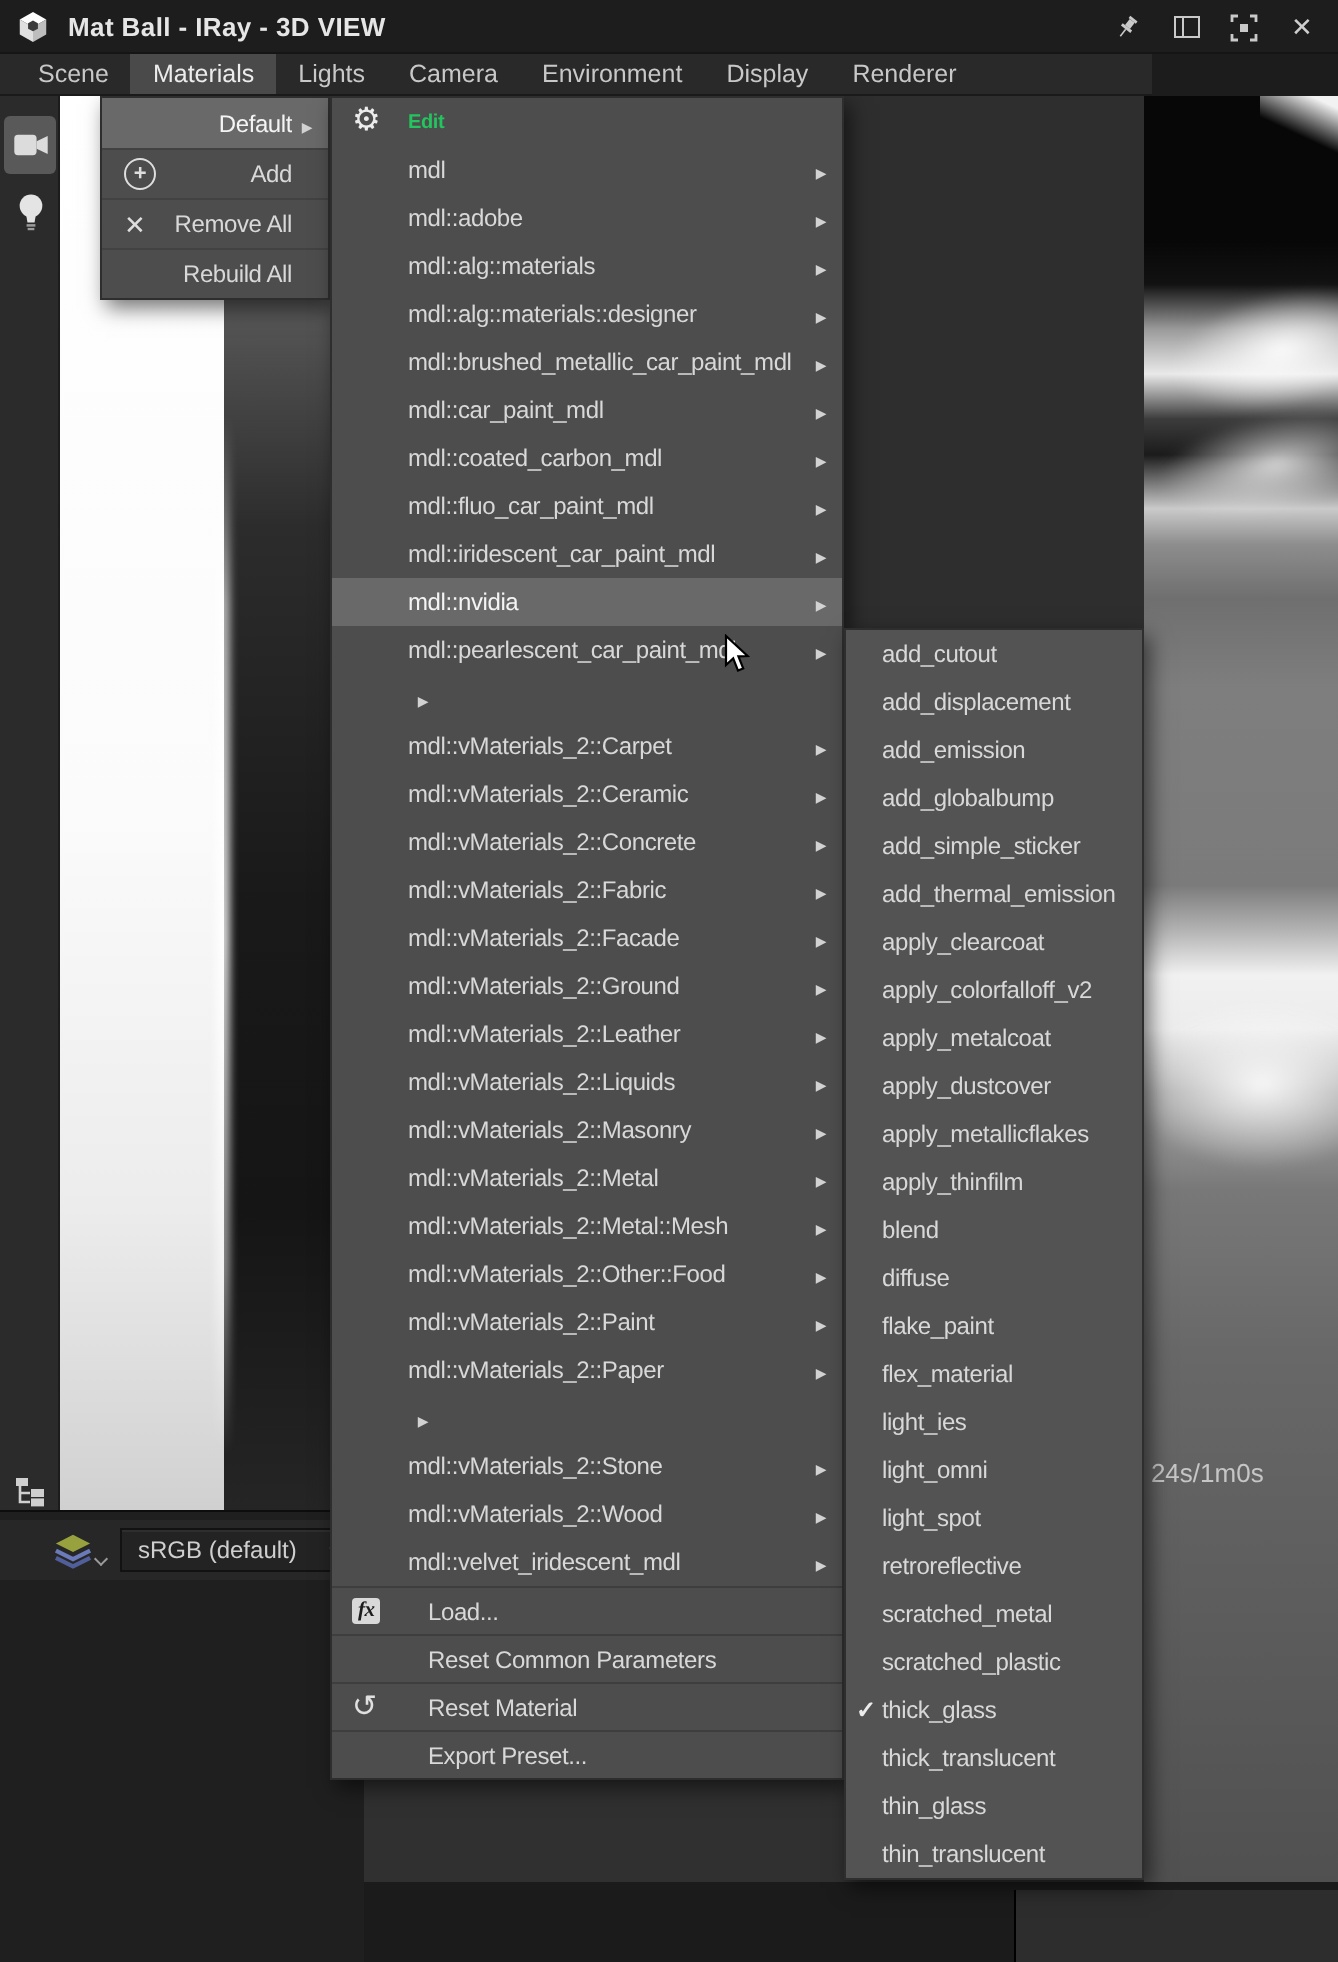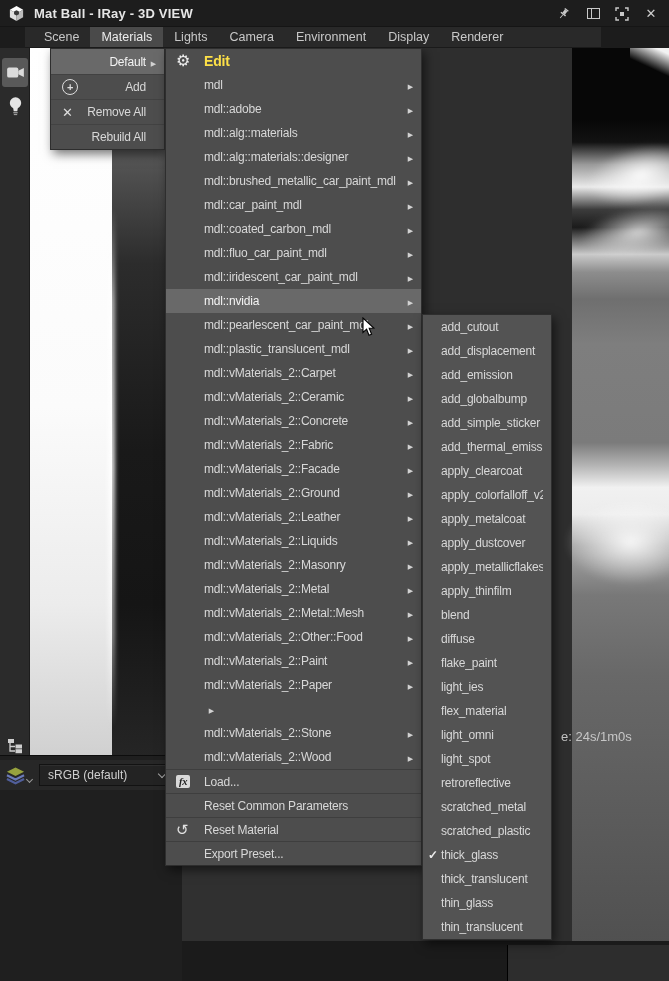--- a/index.html
+++ b/index.html
@@ -18,21 +18,21 @@
   .app-icon{margin-left:8px;width:17px;height:17px;flex:0 0 auto;}
   .tb-title{margin-left:9px;color:#e6e6e6;font-size:13px;font-weight:bold;letter-spacing:.2px;}
   .tb-icons{position:absolute;right:10px;top:0;height:27px;display:flex;align-items:center;gap:13px;}
   .tb-btn{width:16px;height:16px;display:flex;align-items:center;justify-content:center;color:#c9c9c9;}
   .panel-ico{width:13px;height:11px;border:1px solid #c9c9c9;position:relative;}
   .panel-ico::after{content:"";position:absolute;left:3px;top:0;bottom:0;width:1px;background:#c9c9c9;}
   .close-ico{font-size:13px;line-height:1;color:#cdcdcd;}
 
   
   .menubar{position:absolute;left:0;top:27px;width:576px;height:21px;background:var(--menubar_bg);
-    display:flex;align-items:stretch;padding-left:8px;z-index:20;border-bottom:1px solid #1a1a1a;margin-left:25px;}
+    display:flex;align-items:stretch;padding-left:8px;z-index:20;border-bottom:1px solid #1a1a1a;}
   .mb-item{display:flex;align-items:center;padding:0 11px;color:#c8c8c8;font-size:12.5px;cursor:default;}
   .mb-item.active{background:var(--menubar_active);color:#ececec;}
 
   
   .viewport{position:absolute;left:0;top:48px;width:669px;height:897px;background:#2e2e2e;z-index:0;}
   .vp-white{position:absolute;left:30px;top:0;width:82px;height:897px;
     background:linear-gradient(180deg,#ffffff 0%,#fbfbfb 40%,#ececec 62%,#d2d2d2 78%,#a9a9a9 92%,#7e7e7e 100%);}
   .vp-sliver{position:absolute;left:112px;top:0;width:53px;height:897px;
     background:linear-gradient(180deg,#ababab 0%,#8a8a8a 5%,#565656 12%,#2c2c2c 24%,#191919 45%,#151515 62%,#262626 80%,#343434 93%,#3a3a3a 100%);}
   .vp-rim{position:absolute;left:108px;top:160px;width:7px;height:520px;filter:blur(2px);
@@ -61,56 +61,56 @@
   .ltoolbar{position:absolute;left:0;top:48px;width:30px;height:707px;background:var(--toolbar_bg);
     border-right:1px solid #1c1c1c;z-index:5;}
   .lt-btn{position:absolute;display:flex;align-items:center;justify-content:center;}
   .cam-btn{left:2px;top:10px;width:26px;height:29px;background:#595959;border-radius:3px;}
   .bulb-btn{left:4px;top:45px;width:22px;height:26px;}
   .tree-btn{left:4px;top:687px;width:22px;height:22px;}
 
   
   .blpanel{position:absolute;left:0;top:755px;width:182px;height:226px;background:var(--panel_bg);
     border-top:1px solid #0d0d0d;z-index:6;}
-  .cs-row{position:absolute;left:0;top:4px;width:182px;height:30px;display:flex;align-items:center;background:#272727;}
+  .cs-row{position:absolute;left:0;top:4px;width:182px;height:30px;display:flex;align-items:center;background:#272727;padding-left:21px;}
   .layers-btn{margin-left:5px;display:flex;align-items:flex-end;}
   .chev-mini{width:5px;height:5px;border-right:1.5px solid #9a9a9a;border-bottom:1.5px solid #9a9a9a;
     transform:rotate(45deg);margin:0 0 3px 1px;}
   .cs-field{margin-left:7px;width:136px;height:22px;background:#232323;border:1px solid #121212;
     box-shadow:inset 0 1px 0 rgba(255,255,255,.05);display:flex;align-items:center;color:#cfcfcf;font-size:12px;}
   .cs-field span.val{flex:1;padding-left:8px;white-space:nowrap;overflow:hidden;}
   .chev{width:6px;height:6px;border-right:1.6px solid #a8a8a8;border-bottom:1.6px solid #a8a8a8;
     transform:rotate(45deg);margin-right:9px;margin-top:-3px;}
 
   
   .bstrip{position:absolute;left:0;top:941px;width:669px;height:40px;background:#1b1b1b;z-index:1;}
   .bstrip .right{position:absolute;left:507px;top:4px;width:162px;height:36px;background:#2d2d2d;border-left:1px solid #000;}
 
   
   .menu{position:absolute;background:var(--menu_bg);border:1px solid #2e2e2e;
     box-shadow:3px 4px 10px rgba(0,0,0,.55);z-index:10;}
   .mi{display:flex;align-items:center;height:24px;padding:0 8px 0 6px;color:#d8d8d8;
     font-size:12px;letter-spacing:-.2px;cursor:default;white-space:nowrap;}
   .mi.highlighted{background:var(--menu_highlight);color:#f4f4f4;}
-  .mi.bold .mi-label{font-weight:bold;color:#fde047;font-size:14px;}
-  .mi.sep-above{border-top:1px solid #3e3e3e;}
+  .mi.bold .mi-label{font-weight:bold;color:#22c55e;font-size:10px;}
+  .mi.sep-above{border-top:1px solid #3e3e3e;gap:10px;}
   .mi-label{flex:1;overflow:hidden;}
   .mi-arrow{width:10px;text-align:right;}
   .mi.has-sub .mi-arrow::after{content:"\25B6";font-size:7px;color:#d2d2d2;}
   .mi-icon{display:flex;align-items:center;justify-content:flex-start;}
 
   .menu-materials{left:50px;top:48px;width:115px;}
   .menu-materials .mi{height:25px;text-align:right;}
   .menu-materials .mi + .mi{border-top:1px solid #424242;}
   .menu-materials .mi-icon{width:30px;padding-left:5px;}
 
   .menu-main{left:165px;top:48px;width:257px;}
   .menu-main .mi-icon{width:32px;padding-left:4px;}
 
-  .menu-right{left:422px;top:314px;width:130px;background:var(--menu_bg_right);}
+  .menu-right{left:422px;top:314px;width:150px;background:var(--menu_bg_right);}
   .menu-right .mi{padding-left:5px;}
   .menu-right .mi-icon{width:13px;}
   .mi.checked .mi-icon::before{content:"\2713";color:#ececec;font-size:12px;font-weight:bold;}
 
   
   .mi[data-icon="gear"] .mi-icon::before{content:"\2699";font-size:16px;color:#ececec;line-height:1;}
   .mi[data-icon="add-circle"] .mi-icon::before{content:"+";width:14px;height:14px;border:1.5px solid #dedede;
     border-radius:50%;display:flex;align-items:center;justify-content:center;font-size:11px;font-weight:bold;
     color:#dedede;line-height:1;}
   .mi[data-icon="x-mark"] .mi-icon::before{content:"\2715";font-size:13px;color:#dedede;}
@@ -347,21 +347,20 @@
       </div>
 
       <div class="mi has-sub">
         <span class="mi-icon"></span>
         <span class="mi-label">mdl::pearlescent_car_paint_mdl</span>
         <span class="mi-arrow"></span>
       </div>
 
       <div class="mi has-sub">
         <span class="mi-icon"></span>
-        <span class="mi-label">mdl::plastic_translucent_mdl</span>
         <span class="mi-arrow"></span>
       </div>
 
       <div class="mi has-sub">
         <span class="mi-icon"></span>
         <span class="mi-label">mdl::vMaterials_2::Carpet</span>
         <span class="mi-arrow"></span>
       </div>
 
       <div class="mi has-sub">
@@ -453,20 +452,25 @@
         <span class="mi-label">mdl::vMaterials_2::Stone</span>
         <span class="mi-arrow"></span>
       </div>
 
       <div class="mi has-sub">
         <span class="mi-icon"></span>
         <span class="mi-label">mdl::vMaterials_2::Wood</span>
         <span class="mi-arrow"></span>
       </div>
 
+      <div class="mi has-sub">
+        <span class="mi-icon"></span>
+        <span class="mi-label">mdl::velvet_iridescent_mdl</span>
+        <span class="mi-arrow"></span>
+      </div>
 
       <div class="mi sep-above" data-icon="fx">
         <span class="mi-icon"></span>
         <span class="mi-label">Load...</span>
         <span class="mi-arrow"></span>
       </div>
 
       <div class="mi sep-above">
         <span class="mi-icon"></span>
         <span class="mi-label">Reset Common Parameters</span>
@@ -558,26 +562,26 @@
         <span class="mi-label">diffuse</span>
       </div>
 
       <div class="mi">
         <span class="mi-icon"></span>
         <span class="mi-label">flake_paint</span>
       </div>
 
       <div class="mi">
         <span class="mi-icon"></span>
+        <span class="mi-label">flex_material</span>
+      </div>
+
+      <div class="mi">
+        <span class="mi-icon"></span>
         <span class="mi-label">light_ies</span>
-      </div>
-
-      <div class="mi">
-        <span class="mi-icon"></span>
-        <span class="mi-label">flex_material</span>
       </div>
 
       <div class="mi">
         <span class="mi-icon"></span>
         <span class="mi-label">light_omni</span>
       </div>
 
       <div class="mi">
         <span class="mi-icon"></span>
         <span class="mi-label">light_spot</span>

